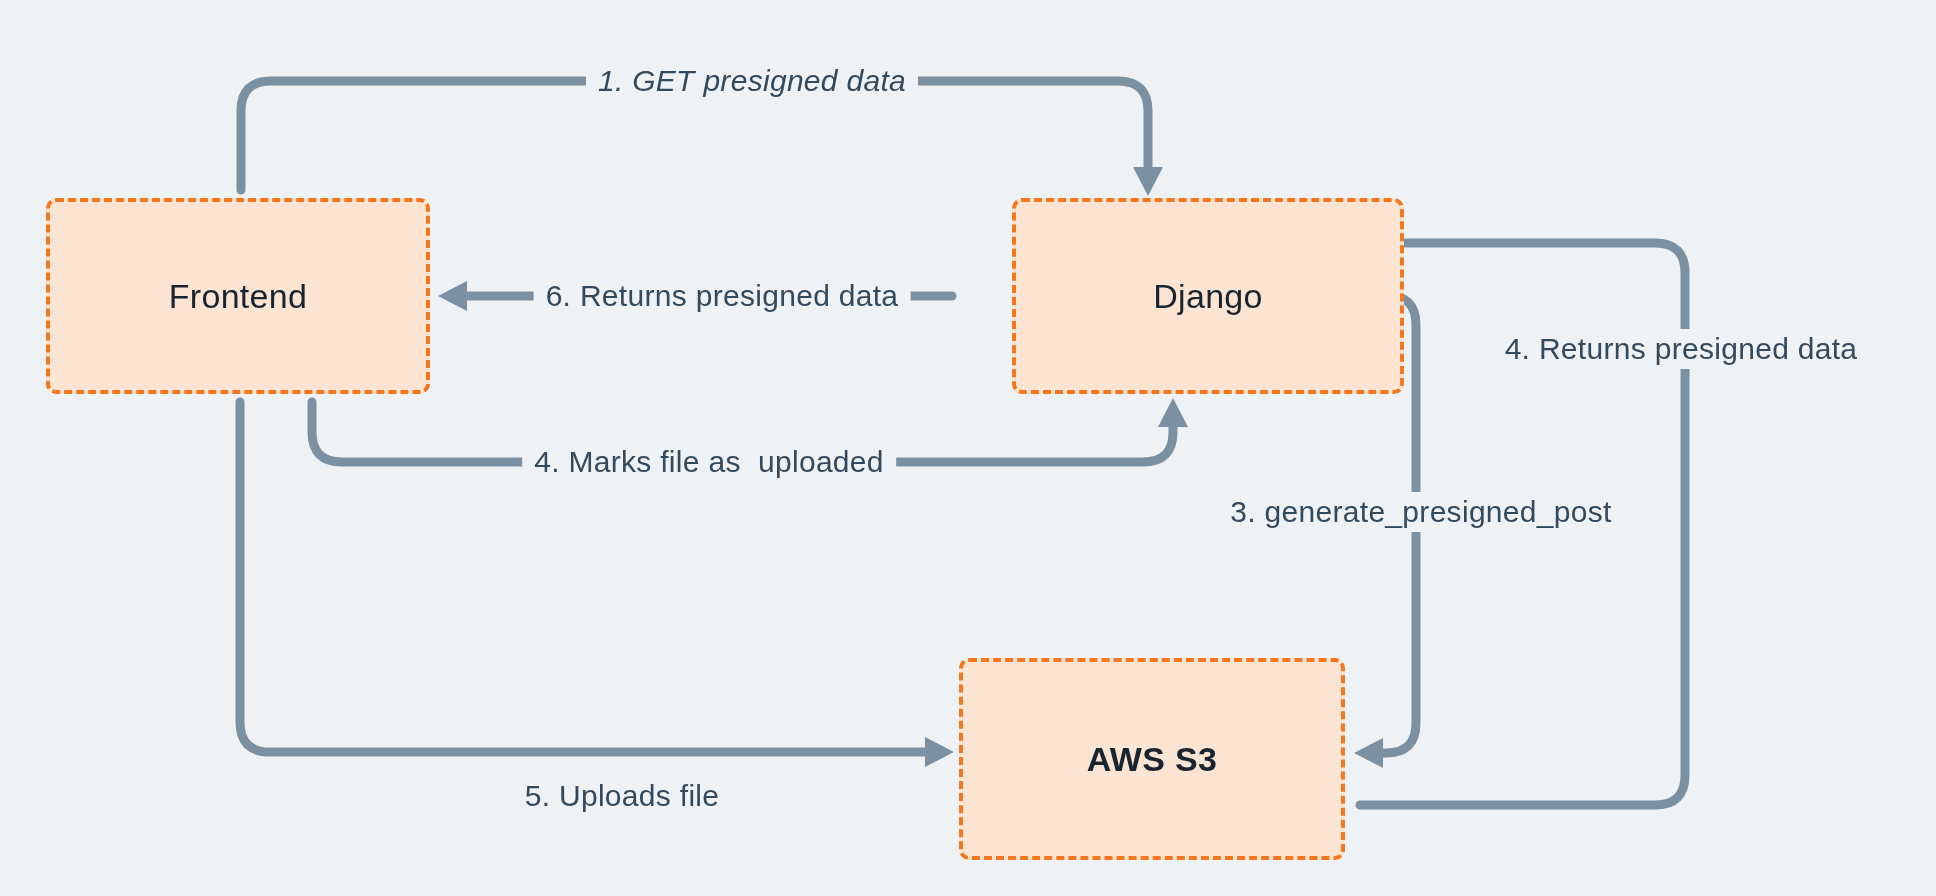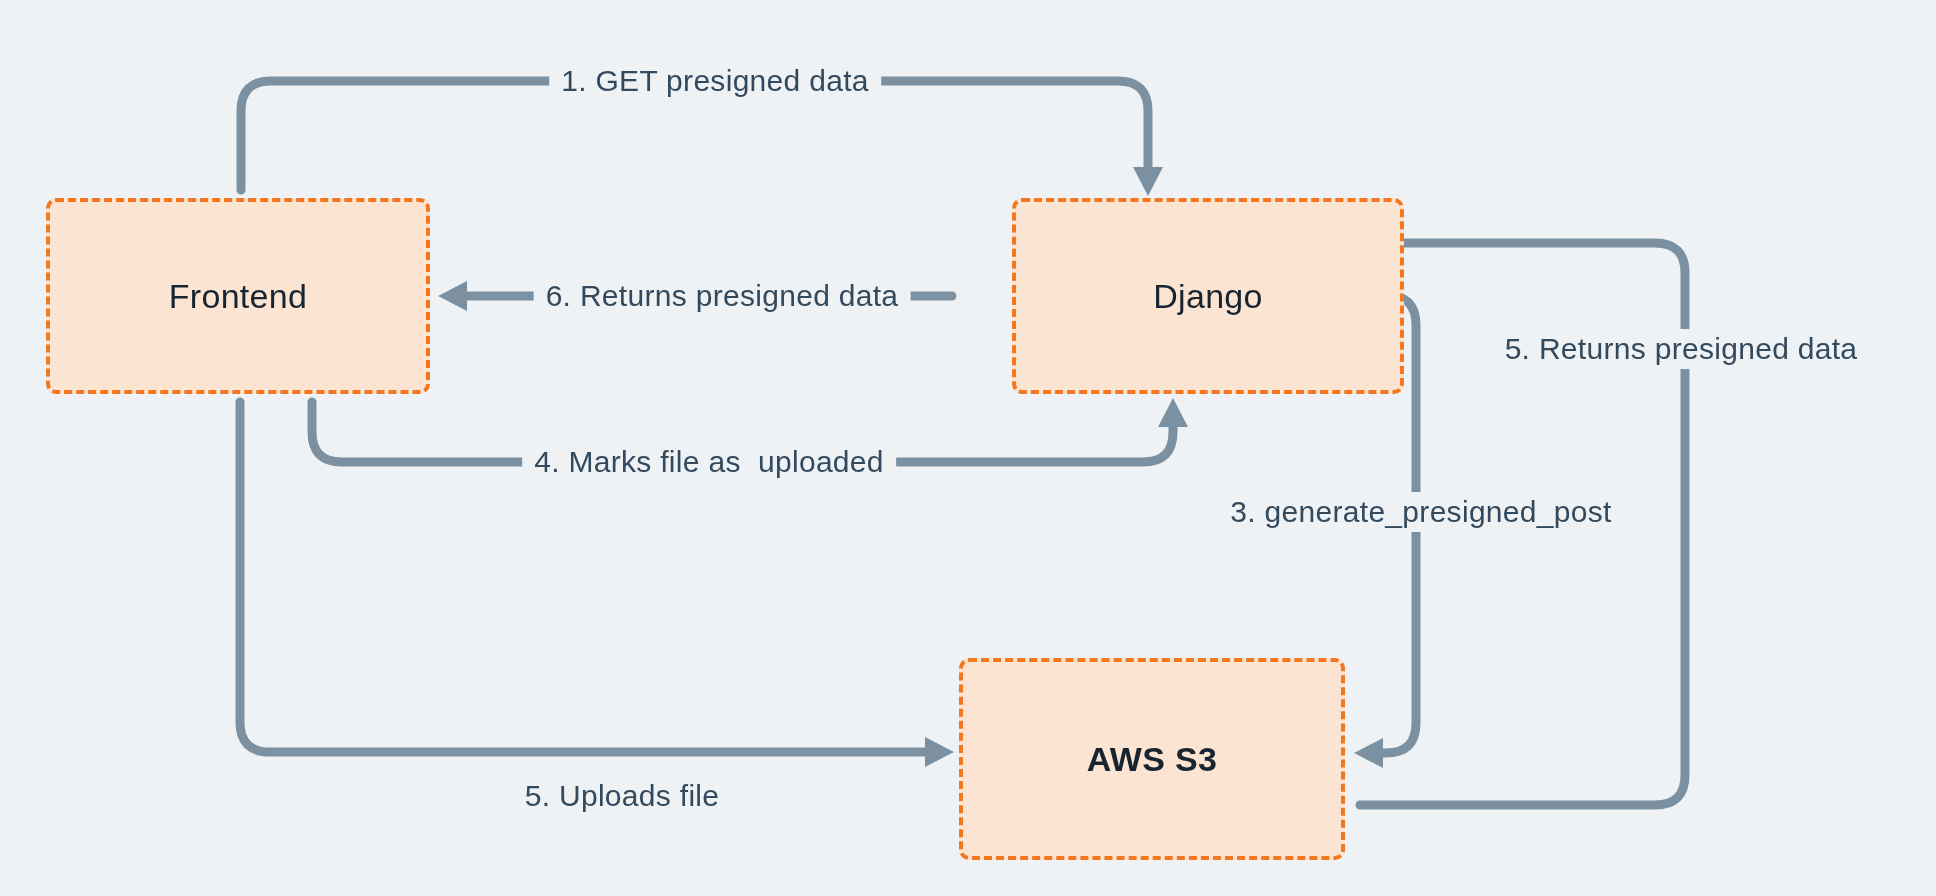--- a/index.html
+++ b/index.html
@@ -99,25 +99,25 @@
   </div>
 
   <div class="node" style="left:1012px;top:198px;width:392px;height:196px;">
     <span>Django</span>
   </div>
 
   <div class="node" style="left:959px;top:658px;width:386px;height:202px;font-weight:bold;">
     <span>AWS S3</span>
   </div>
 
-  <div class="edge-label" style="left:715px;top:81px;">1. GET presigned data</div>
+  <div class="edge-label" style="left:752px;top:81px;font-style:italic;">1. GET presigned data</div>
 
   <div class="edge-label" style="left:1421px;top:512px;">3. generate_presigned_post</div>
 
-  <div class="edge-label" style="left:1681px;top:349px;">5. Returns presigned data</div>
+  <div class="edge-label" style="left:1681px;top:349px;">4. Returns presigned data</div>
 
   <div class="edge-label" style="left:722px;top:296px;">6. Returns presigned data</div>
 
   <div class="edge-label" style="left:622px;top:752px;margin-top:44px;">5. Uploads file</div>
 
   <div class="edge-label" style="left:709px;top:462px;">4. Marks file as  uploaded</div>
 
 </div>
 
 </body></html>

